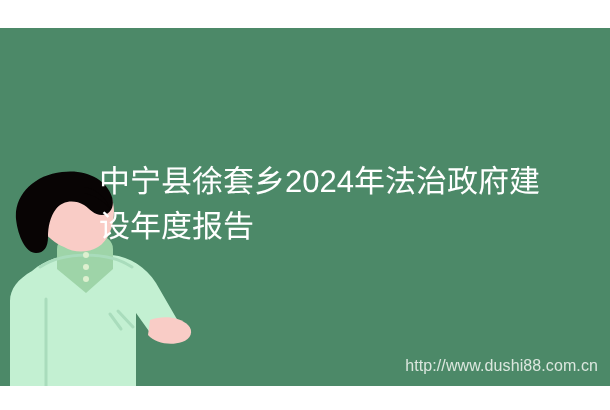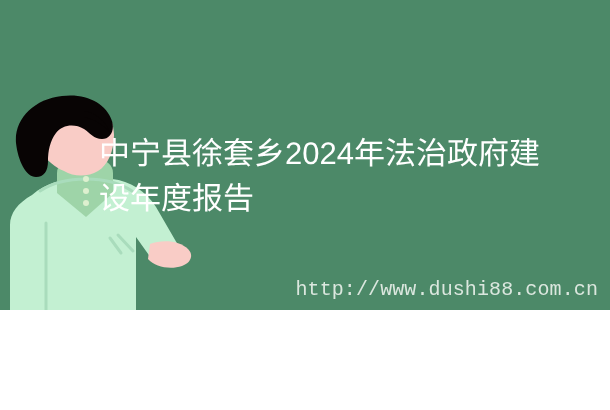--- a/index.html
+++ b/index.html
@@ -8,23 +8,24 @@
     padding: 0;
     background: #ffffff;
   }
   body {
     font-family: "Liberation Sans", "DejaVu Sans", sans-serif;
   }
 
   #cover {
     position: relative;
     width: 610px;
-    height: 310px;
+    height: 358px;
     overflow: hidden;
     background: #4c8968;
+    margin-top: 28px;
   }
 
   
   #title-block {
     position: absolute;
     left: 99px;
     top: 131px;
     width: 460px;
     color: #ffffff;
     font-size: 31px;
@@ -35,25 +36,24 @@
     text-rendering: geometricPrecision;
   }
 
   
   #watermark {
     position: absolute;
     right: 12px;
     bottom: 11px;
     color: #e8efe9;
     opacity: .92;
-    font-size: 20px;
+    font-size: 16px;
     line-height: 18px;
     letter-spacing: .1px;
     white-space: nowrap;
-    font-family: Liberation Mono, monospace;
   }
 
   
   #illustration {
     position: absolute;
     left: 0;
     bottom: 0;
     width: 215px;
     height: 215px;
     pointer-events: none;

